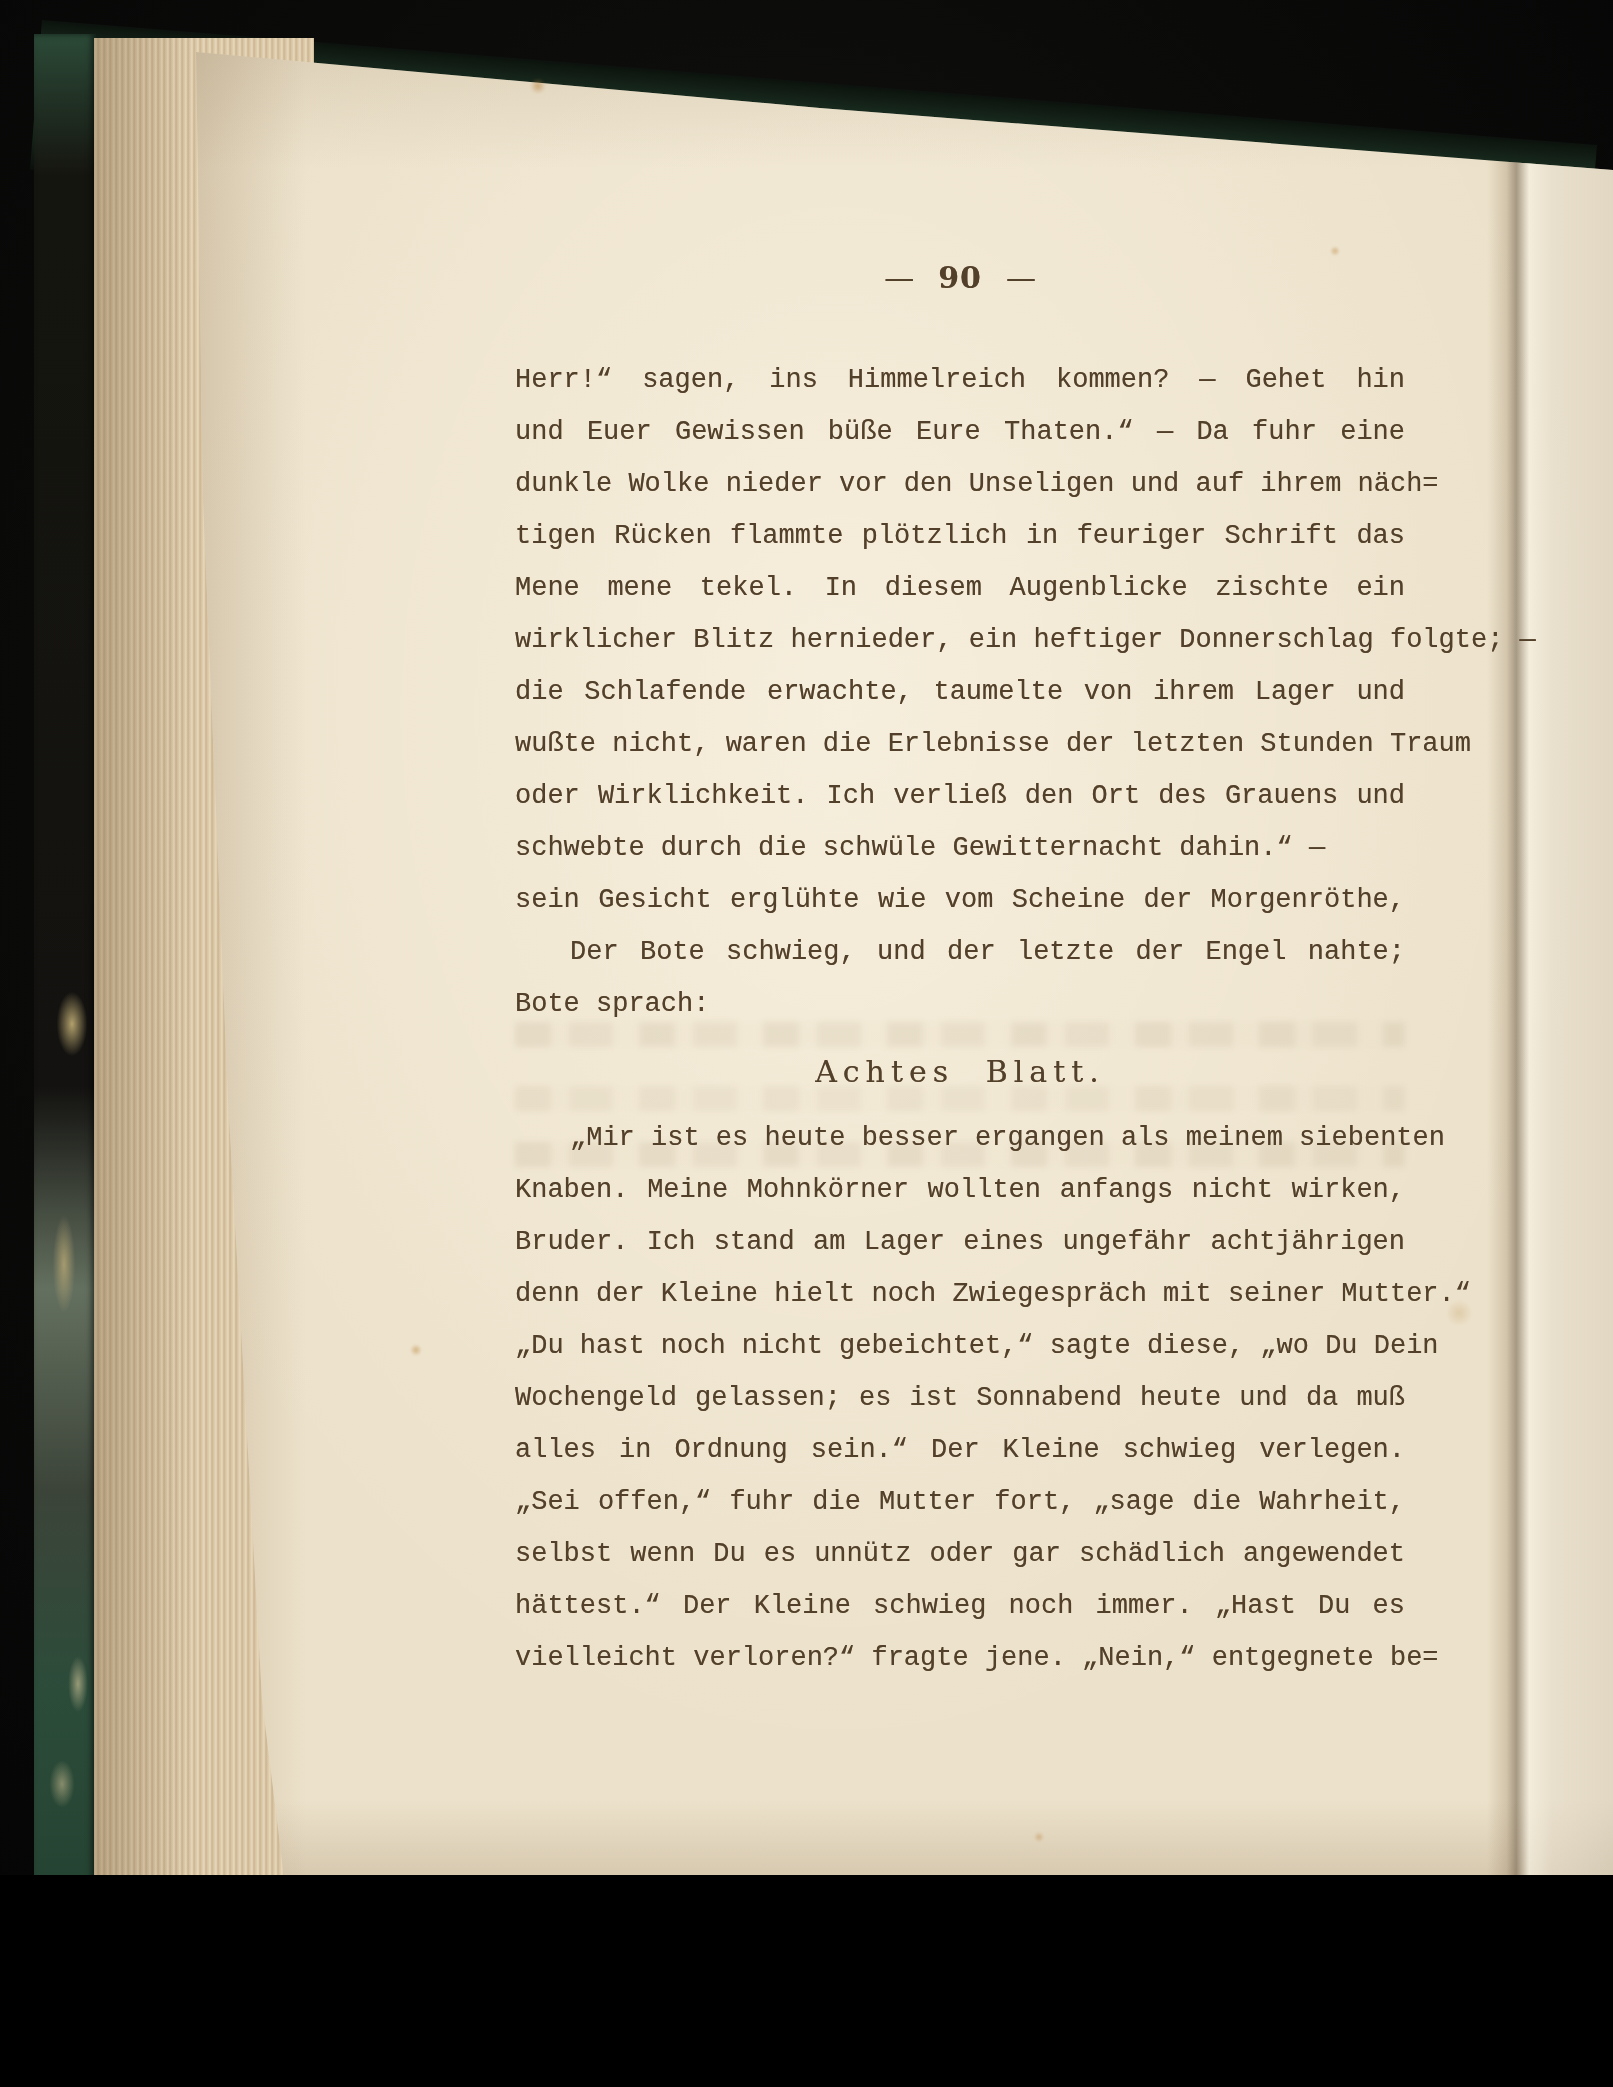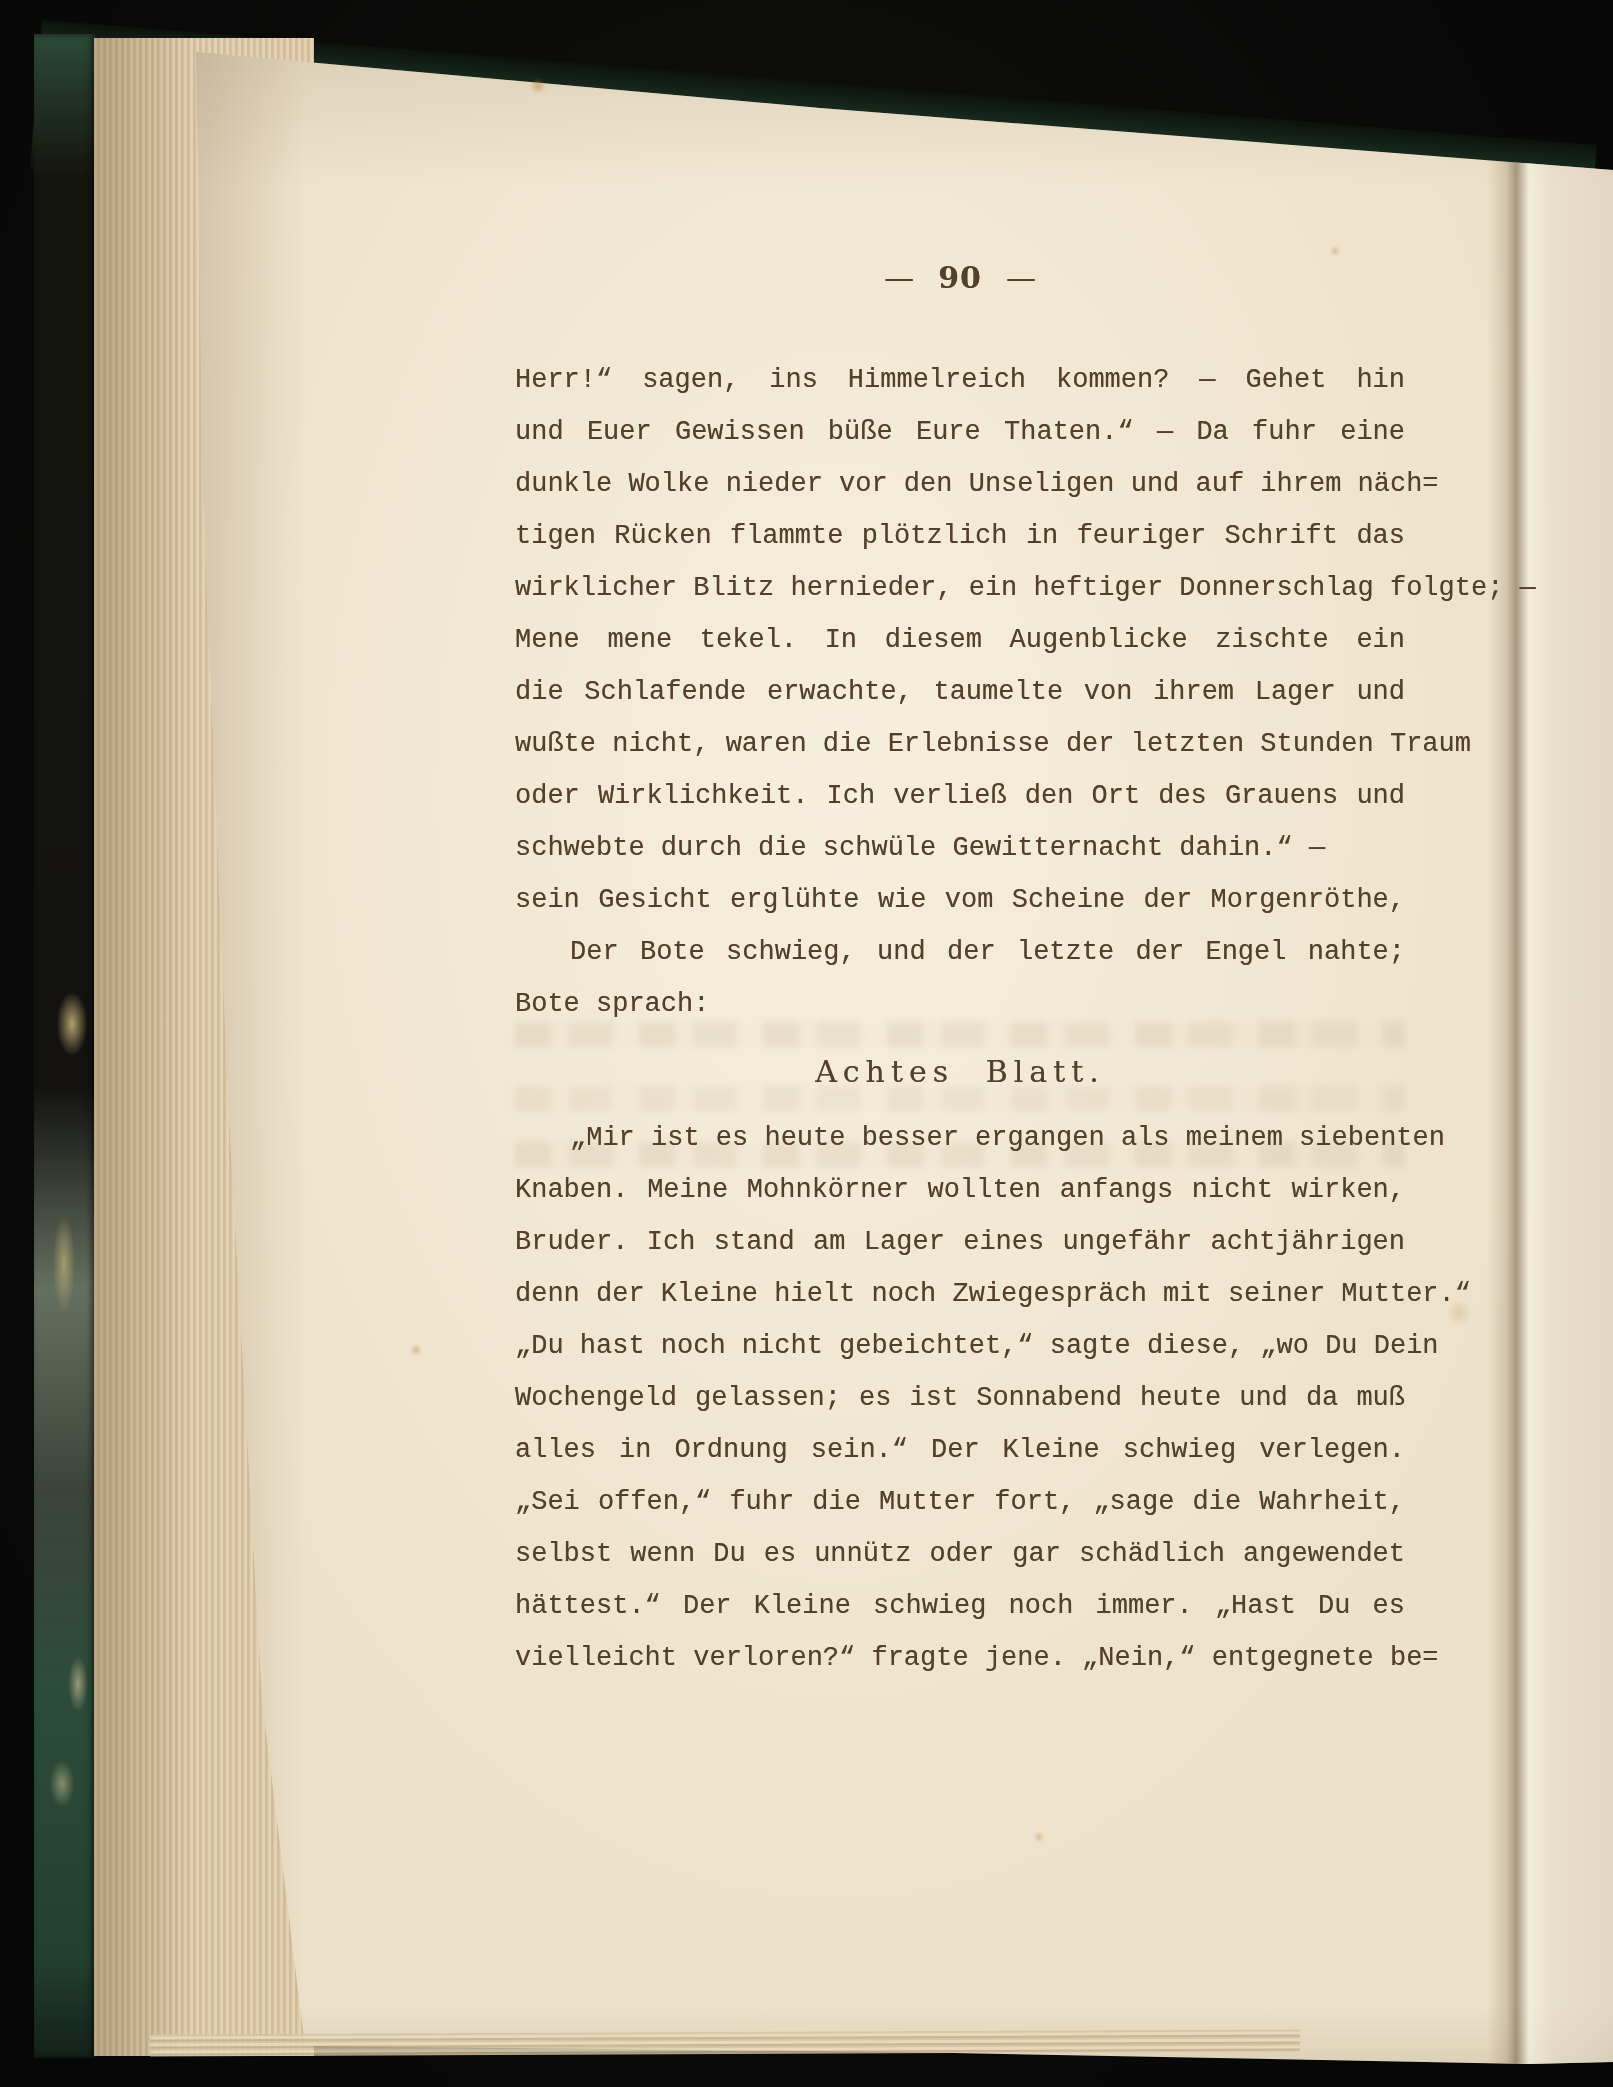--- a/index.html
+++ b/index.html
@@ -1,17 +1,17 @@
 <!DOCTYPE html>
 <html><head>
 <meta charset="utf-8">
 <style>
   html,body { margin:0; padding:0; background:#000; }
   .scene {
-    position:relative; width:1613px; height:2087px; overflow:hidden;
+    position:relative; width:1613px; height:1875px; overflow:hidden;
     background: radial-gradient(ellipse at 48% 42%, #191713 0%, #0b0b0a 55%, #050505 100%);
     font-family:"DejaVu Serif", serif;
   }
 
   
   .cover-top {
     position:absolute; left:42px; top:20px; width:1560px; height:150px;
     background: linear-gradient(180deg, #0c120d 0%, #24422f 34%, #1d3324 60%, #0c100d 100%);
     transform: rotate(4.6deg); transform-origin: left top;
   }
@@ -128,22 +128,22 @@
     <span class="dash">—</span><span class="num">90</span><span class="dash">—</span>
   </div>
 
   <div class="text-block ink">
 
     <div>
       <div class="line">Herr!“ sagen, ins Himmelreich kommen? — Gehet hin</div>
       <div class="line">und Euer Gewissen büße Eure Thaten.“ — Da fuhr eine</div>
       <div class="line">dunkle Wolke nieder vor den Unseligen und auf ihrem näch=</div>
       <div class="line">tigen Rücken flammte plötzlich in feuriger Schrift das</div>
+      <div class="line">Mene mene tekel. In diesem Augenblicke zischte ein</div>
       <div class="line">wirklicher Blitz hernieder, ein heftiger Donnerschlag folgte; —</div>
-      <div class="line">Mene mene tekel. In diesem Augenblicke zischte ein</div>
       <div class="line">die Schlafende erwachte, taumelte von ihrem Lager und</div>
       <div class="line">wußte nicht, waren die Erlebnisse der letzten Stunden Traum</div>
       <div class="line">oder Wirklichkeit. Ich verließ den Ort des Grauens und</div>
       <div class="line last">schwebte durch die schwüle Gewitternacht dahin.“ —</div>
     </div>
 
     <div>
       <div class="line">sein Gesicht erglühte wie vom Scheine der Morgenröthe,</div>
       <div class="line indent">Der Bote schwieg, und der letzte der Engel nahte;</div>
       <div class="line last">Bote sprach:</div>

